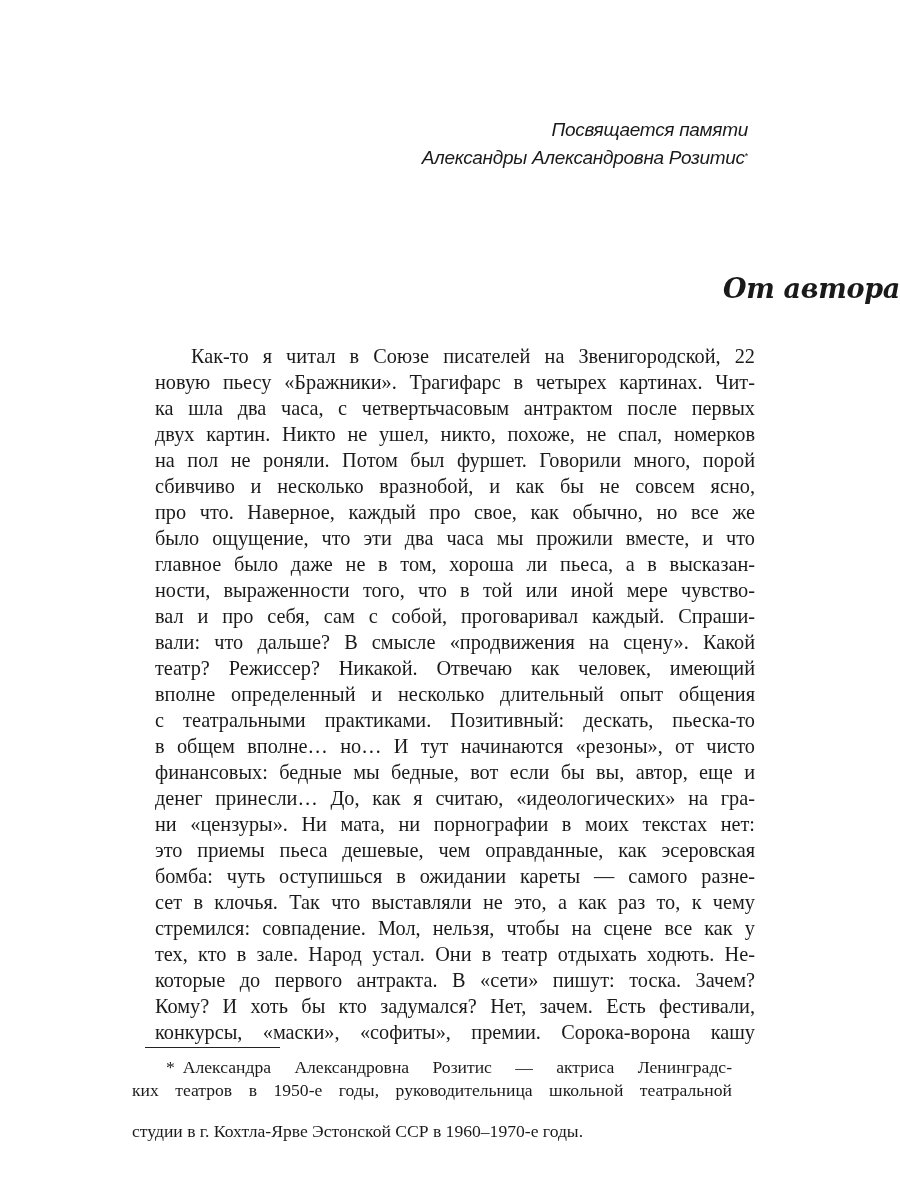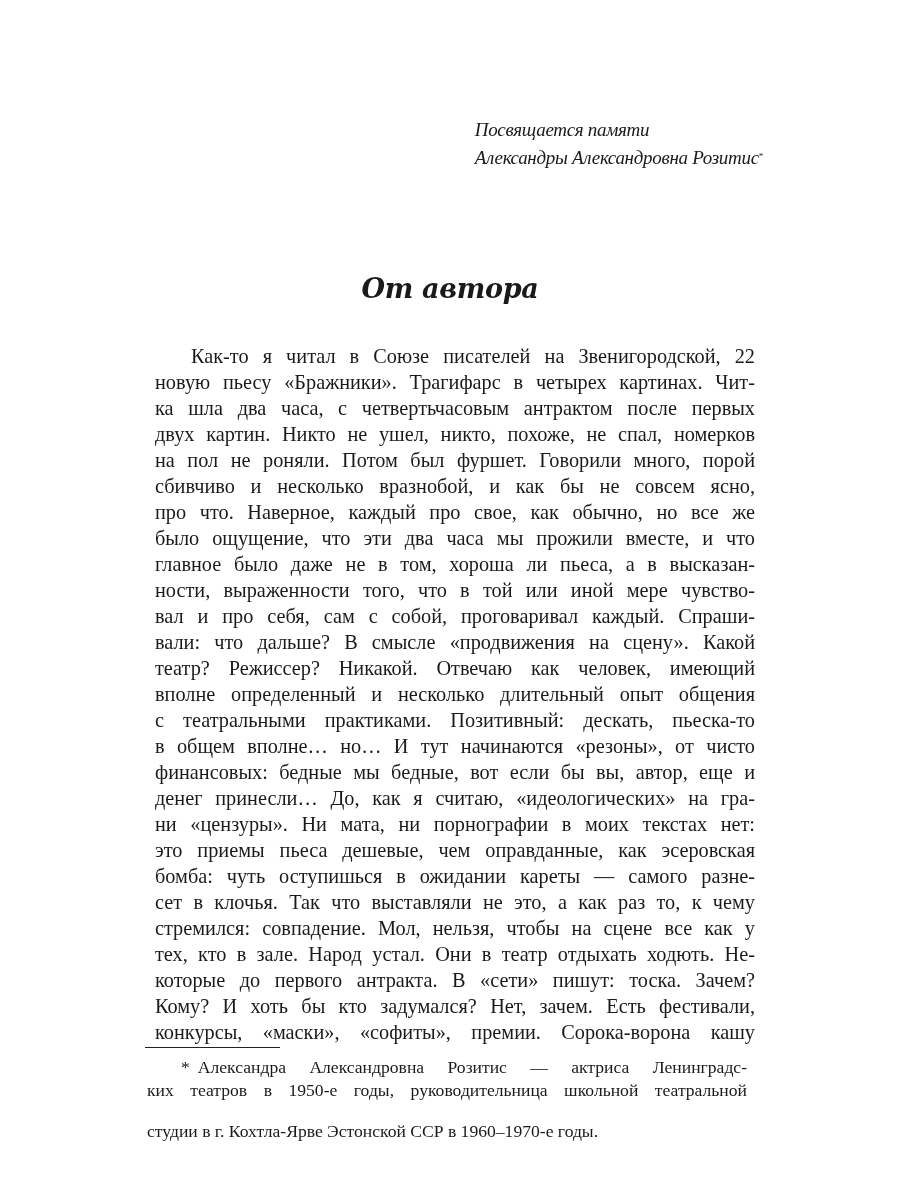--- a/index.html
+++ b/index.html
@@ -1,39 +1,39 @@
 <!DOCTYPE html>
 <html><head>
 <meta charset="utf-8">
 <style>
   html, body { margin: 0; padding: 0; background: #ffffff; }
   body { width: 900px; height: 1200px; position: relative; overflow: hidden; color: #1a1a1a; }
   .dedication {
-    position: absolute; right: 137px; top: 116px; text-align: left;
-    font-family: Liberation Serif, serif; font-style: italic;
+    position: absolute; right: 152px; top: 116px; text-align: right;
+    font-family: Liberation Sans, sans-serif; font-style: italic;
     font-size: 19px; line-height: 28px; letter-spacing: -0.3px;
   }
   .dedication sup { font-size: 9px; vertical-align: top; position: relative; top: -2px; font-style: normal; }
   .title {
-    position: absolute; left: 0; width: 900px; top: 271px; text-align: center;
+    position: absolute; left: 0; width: 900px; top: 271px; text-align: right;
     font-family: "DejaVu Serif", "Liberation Serif", serif; font-style: italic; font-weight: bold;
     font-size: 27px; line-height: 36px; letter-spacing: -0.3px;
   }
   .body {
     position: absolute; left: 155px; width: 600px; top: 343px;
     font-family: "Liberation Serif", "DejaVu Serif", serif; font-size: 20.3px; line-height: 26px;
   }
   .line { display: block; height: 26px; white-space: nowrap; text-align: justify; text-align-last: justify; }
   .line.indent { padding-left: 36px; }
   .rule {
     position: absolute; left: 145px; top: 1047px; width: 135px; height: 0;
     border-top: 1px solid #222;
   }
   .footnote {
-    position: absolute; left: 147px; width: 600px; top: 1056px;
+    position: absolute; left: 132px; width: 600px; top: 1056px;
     font-family: "Liberation Serif", "DejaVu Serif", serif; font-size: 17.6px; line-height: 23px;
   }
   .footnote .line { height: 23px; }
   .footnote .line.indent { padding-left: 34px; }
   .footnote .line.last { text-align: left; text-align-last: left; margin-top: 18px; }
   .star { margin-right: 8px; }
 </style>
 </head>
 <body>
 

